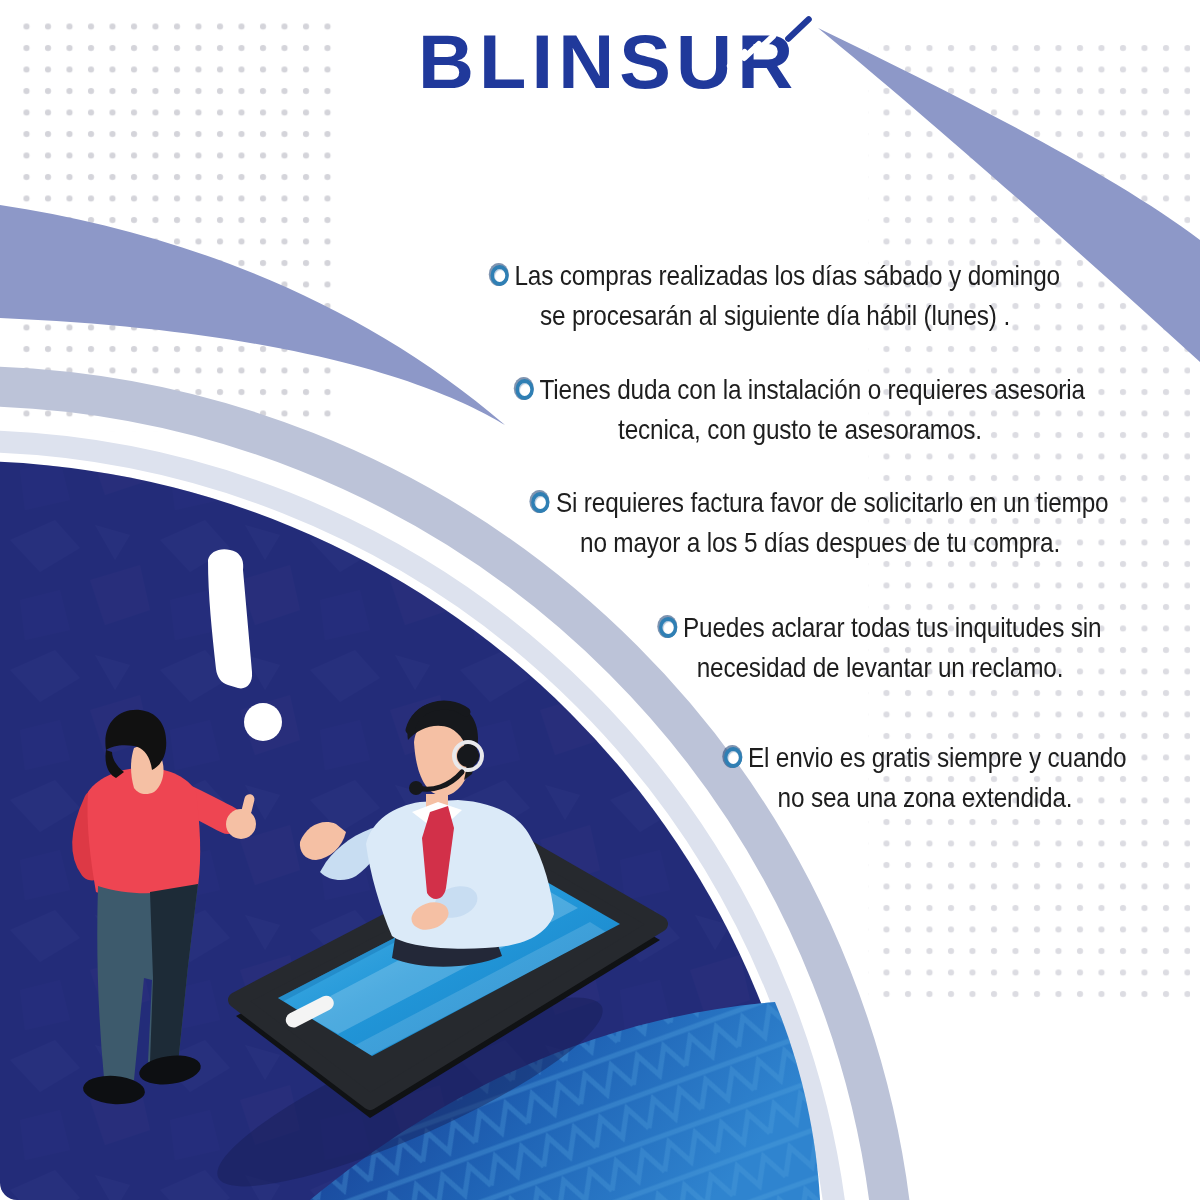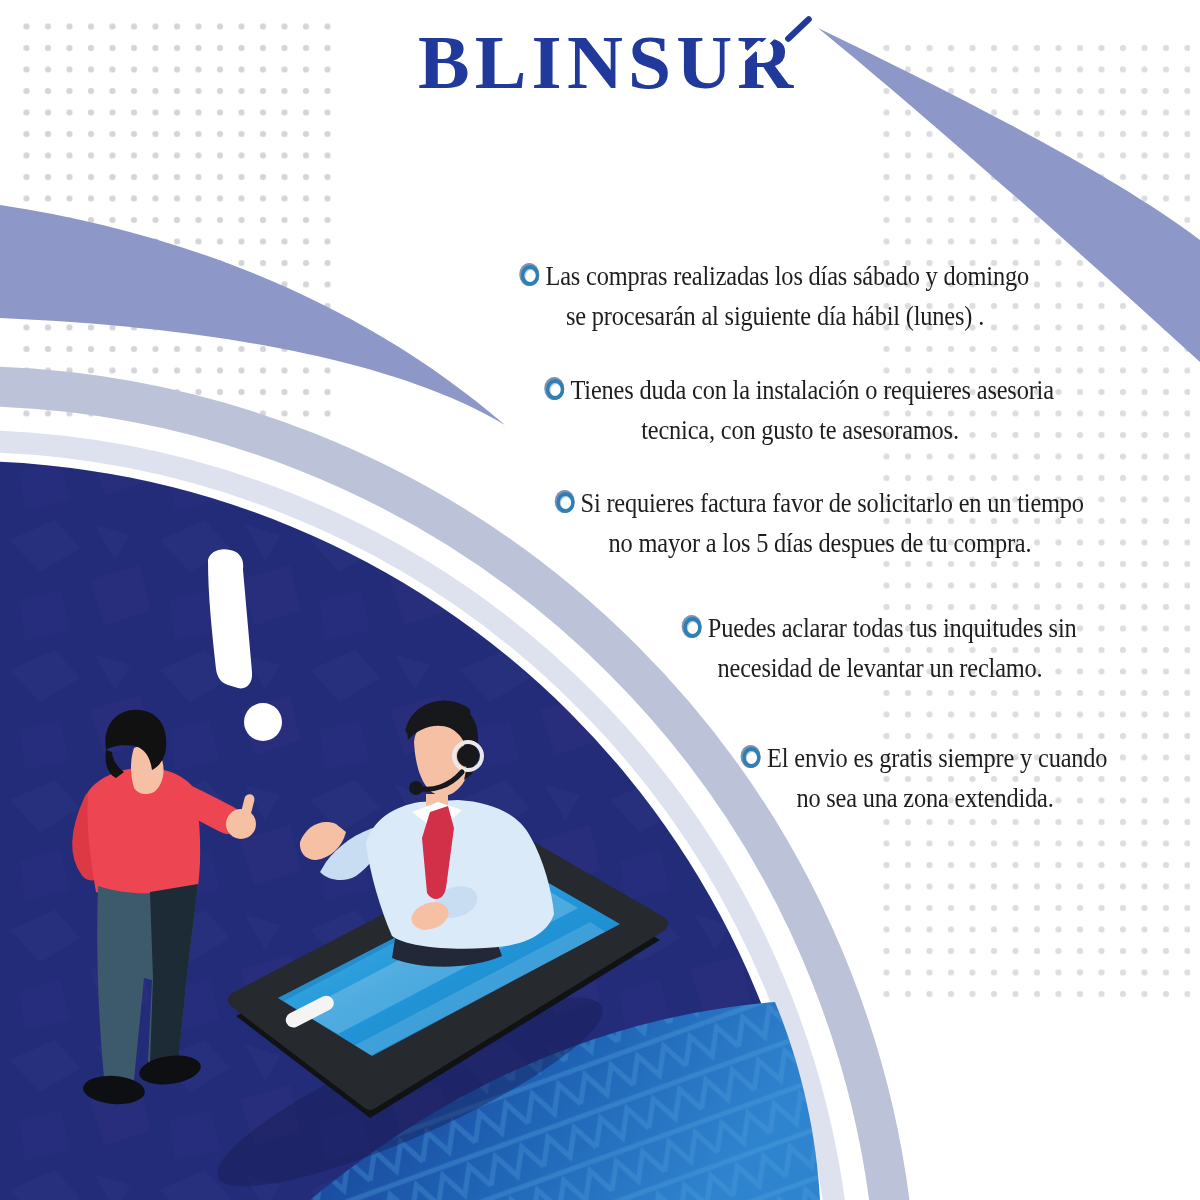--- a/index.html
+++ b/index.html
@@ -1,21 +1,22 @@
 <!DOCTYPE html>
 <html><head>
 <meta charset="utf-8">
 <style>
   html,body{margin:0;padding:0;}
   #canvas{
     position:relative;
     width:1200px;height:1200px;
     background:#ffffff;
     overflow:hidden;
-    font-family:Liberation Serif, serif;
+    font-family:Liberation Sans, sans-serif;
+    border-radius:17px;
   }
   #bg-art{position:absolute;left:0;top:0;}
   
   .logo{
     position:absolute;
     left:418px;top:20px;
     width:420px;height:90px;
     color:#20399b;
     font-size:76px;
     font-weight:700;

